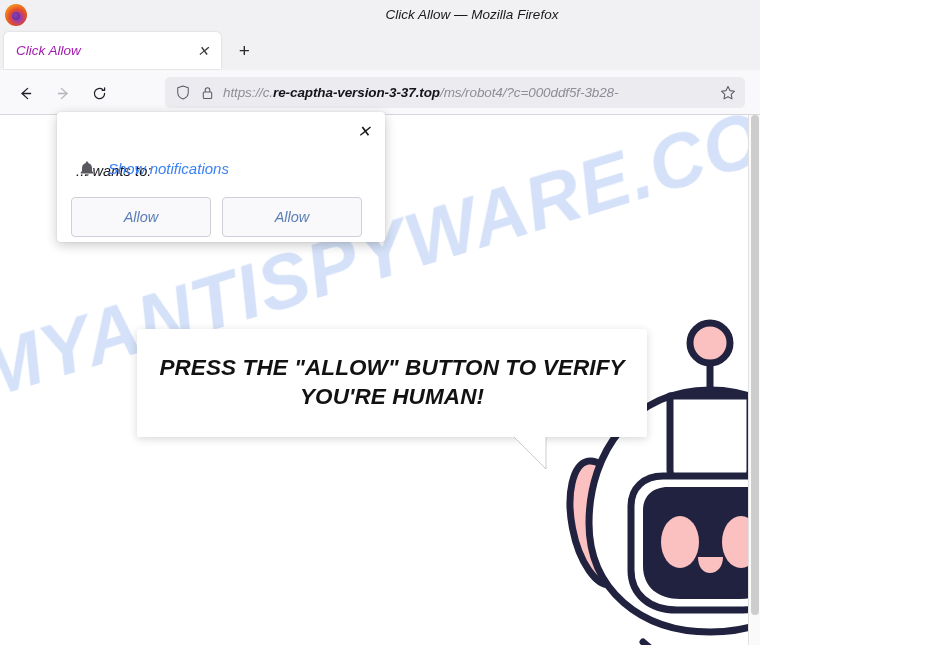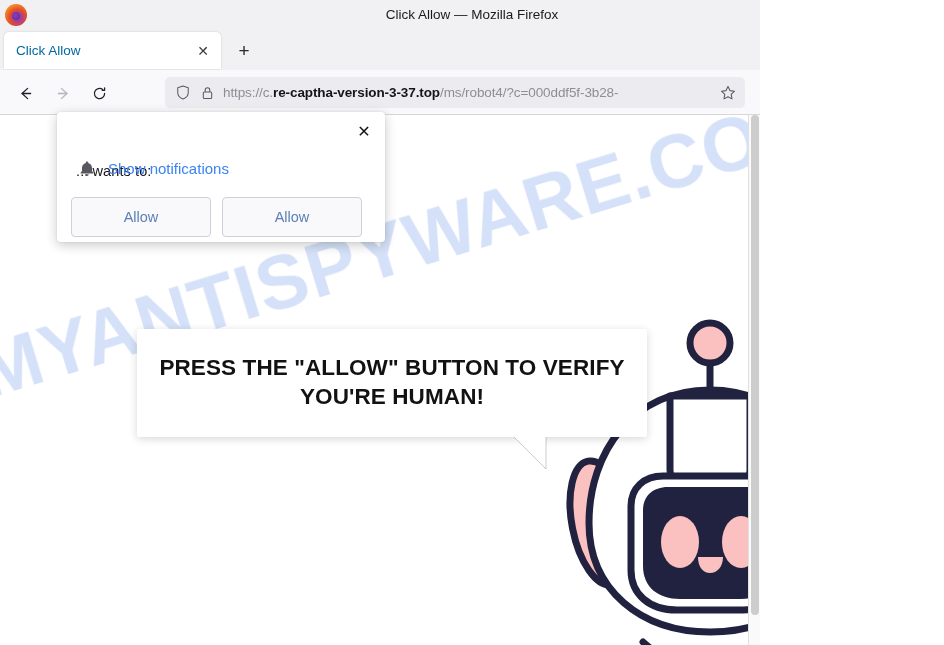--- a/index.html
+++ b/index.html
@@ -14,20 +14,21 @@
     background: #ffffff;
     -webkit-font-smoothing: antialiased;
   }
   .window {
     position: relative;
     width: 760px;
     height: 645px;
     overflow: hidden;
     background: #fff;
     box-sizing: border-box;
+    font-style: italic;
   }
 
   
   .titlebar {
     position: absolute;
     top: 0; left: 0;
     width: 944px;
     height: 30px;
     background: #f1f1f3;
     border-bottom: none;
@@ -103,21 +104,21 @@
     height: 37px;
     background: #ffffff;
     border-radius: 5px 5px 0 0;
     box-shadow: 0 0 2px rgba(0,0,0,0.18);
     display: flex;
     align-items: center;
   }
   .tab-title {
     margin-left: 12px;
     font-size: 13.5px;
-    color: #0369a1;
+    color: #a21caf;
     flex: 1;
     white-space: nowrap;
     overflow: hidden;
   }
   .tab-close {
     width: 24px; height: 24px;
     margin-right: 6px;
     display: flex;
     align-items: center;
     justify-content: center;

